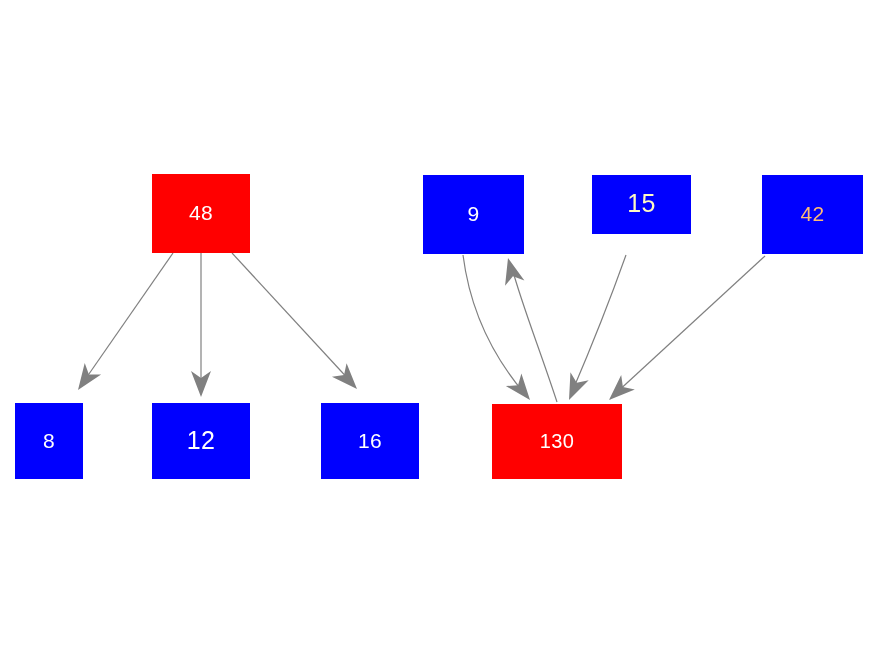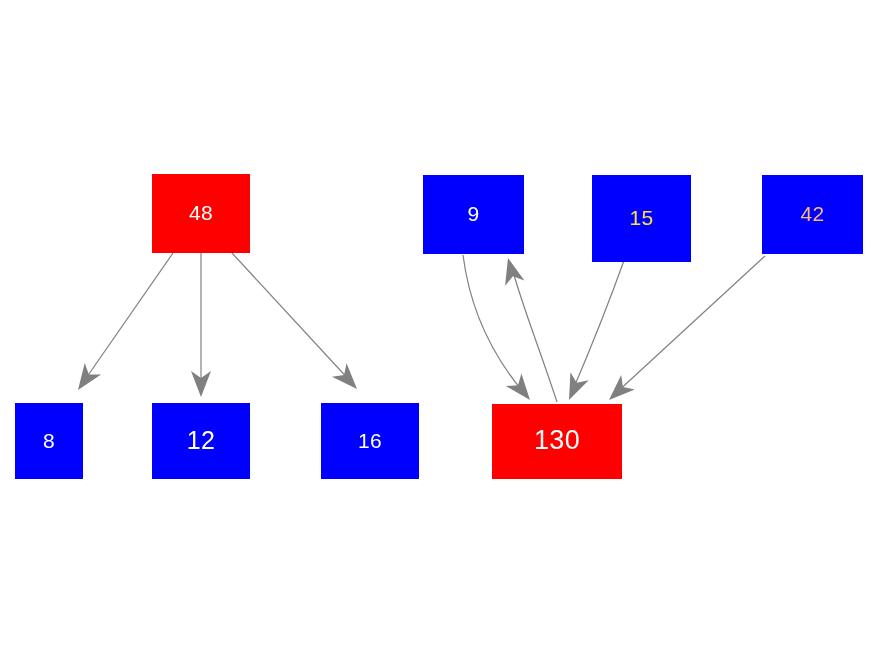--- a/index.html
+++ b/index.html
@@ -90,24 +90,24 @@
       </div>
       <div class="node" style="left: 152px; top: 403px; width: 98px; height: 76px; background: rgb(0, 0, 255); color: rgb(255, 255, 255); font-size: 25px;">
         <span class="node-label">12</span>
       </div>
       <div class="node" style="left: 321px; top: 403px; width: 98px; height: 76px; background: rgb(0, 0, 255); color: rgb(255, 255, 255); font-size: 21px; align-items: center;">
         <span class="node-label">16</span>
       </div>
       <div class="node" style="left: 423px; top: 175px; width: 101px; height: 79px; background: rgb(0, 0, 255); color: rgb(255, 255, 255); font-size: 21px;">
         <span class="node-label">9</span>
       </div>
-      <div class="node" style="left: 592px; top: 175px; width: 99px; height: 87px; background: rgb(0, 0, 255); color: #fde047; font-size: 21px;">
+      <div class="node" style="left: 592px; top: 175px; width: 99px; height: 59px; background: rgb(0, 0, 255); color: #fef9c3; font-size: 25px;">
         <span class="node-label">15</span>
       </div>
       <div class="node" style="left: 762px; top: 175px; width: 101px; height: 79px; background: rgb(0, 0, 255); color: #fdba74; font-size: 21px;">
         <span class="node-label">42</span>
       </div>
-      <div class="node" style="left: 492px; top: 404px; width: 130px; height: 75px; background: rgb(255, 0, 0); color: rgb(255, 255, 255); font-size: 27px;">
+      <div class="node" style="left: 492px; top: 404px; width: 130px; height: 75px; background: rgb(255, 0, 0); color: rgb(255, 255, 255); font-size: 20px;">
         <span class="node-label">130</span>
       </div>
     </div>
 
 </div>
 
 </body></html>

